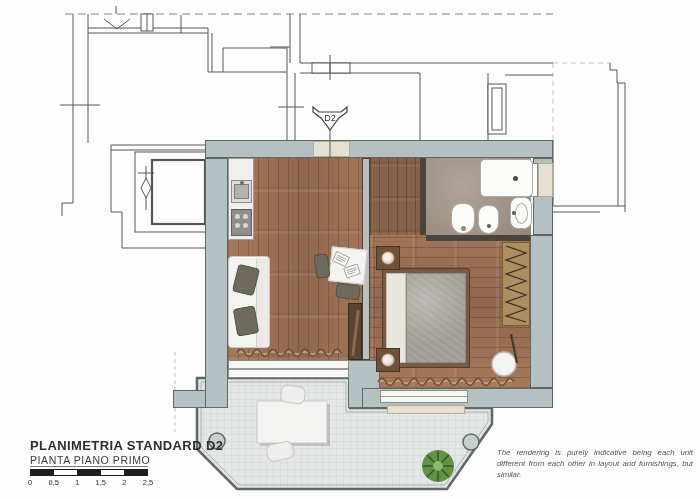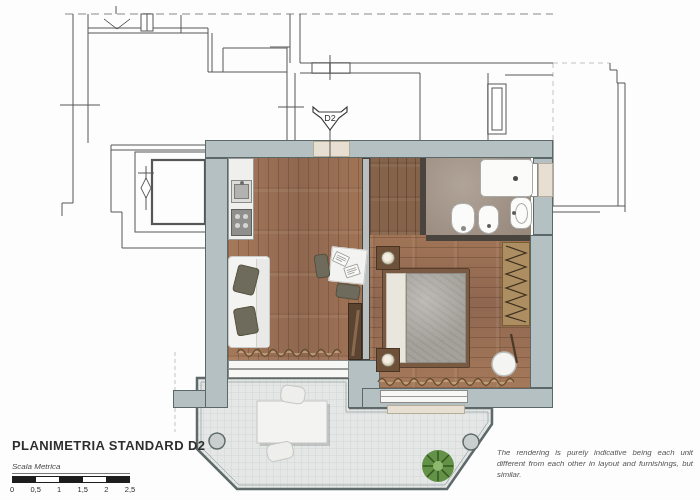--- a/index.html
+++ b/index.html
@@ -44,21 +44,21 @@
   .mattress{background:#a5a29c;border:1px solid #8c8a84;
     background-image:radial-gradient(circle at 30% 30%, rgba(255,255,255,.28), rgba(0,0,0,0) 60%),
       repeating-linear-gradient(35deg, rgba(0,0,0,.05) 0 2px, rgba(0,0,0,0) 2px 6px);}
   .nightstand{background:#6e5138;border:1px solid #4a3522;}
   .lamp{background:radial-gradient(circle at 45% 45%, #f4efe2 0 35%, #c9c2ab 70%, #8f8872 100%);
         border:1px solid #7d7662;border-radius:50%;}
   .wardrobe{background:#ad8d62;border:1px solid #77602f;}
   .console{background:#5b4431;border:1px solid #3a2b1d;overflow:hidden;}
   .fixture{background:#fbfbf9;border:1.5px solid #a9a9a7;}
   
-  .titleblock{left:12px;top:438px;width:220px;color:#2e2e2e;}
+  .titleblock{left:30px;top:438px;width:220px;color:#2e2e2e;}
   .titleblock h1{margin:0;font-size:13px;font-weight:bold;letter-spacing:.4px;}
   .titleblock h2{margin:1px 0 0 0;font-size:10.5px;font-weight:normal;letter-spacing:.6px;color:#3c3c3c;}
   .scala{margin:9px 0 2px 0;font-size:8px;font-style:italic;color:#4a4a4a;}
   .scalebar{position:relative;width:118px;height:5px;border-top:1px solid #777;padding-top:2px;}
   .segs{display:flex;height:5px;border:1px solid #1d1d1d;}
   .segs div{flex:1;}
   .seg-b{background:#1d1d1d;} .seg-w{background:#fff;border-left:1px solid #1d1d1d;border-right:1px solid #1d1d1d;}
   .ticks{position:relative;height:10px;font-size:7.5px;color:#2e2e2e;}
   .ticks span{position:absolute;top:2px;transform:translateX(-50%);}
   .disclaimer{left:497px;top:448px;width:196px;font-size:7.8px;line-height:1.4;text-align:justify;}
@@ -224,21 +224,21 @@
     </g>
     <g>
       <path d="M330 130 V158" stroke="#5a5a5a" stroke-width="1" fill="none"></path>
       <polygon points="313,107 319,112 341,112 347,107 347,112 339,118 330,130 321,118 313,112" fill="#ffffff" stroke="#3f3f3f" stroke-width="1.2"></polygon>
       <text x="330" y="121" text-anchor="middle" font-size="9" fill="#2e2e2e">D2</text>
     </g>
   </svg>
 
   <div class="abs titleblock">
     <h1>PLANIMETRIA STANDARD D2</h1>
-    <div class="scala">Scala Metrica</div>
+    <h2>PIANTA PIANO PRIMO</h2>
     <div class="scalebar">
       <div class="segs">
         <div class="seg-b"></div>
           <div class="seg-w"></div>
           <div class="seg-b"></div>
           <div class="seg-w"></div>
           <div class="seg-b"></div>
       </div>
       <div class="ticks">
         <span style="left:0px">0</span>

